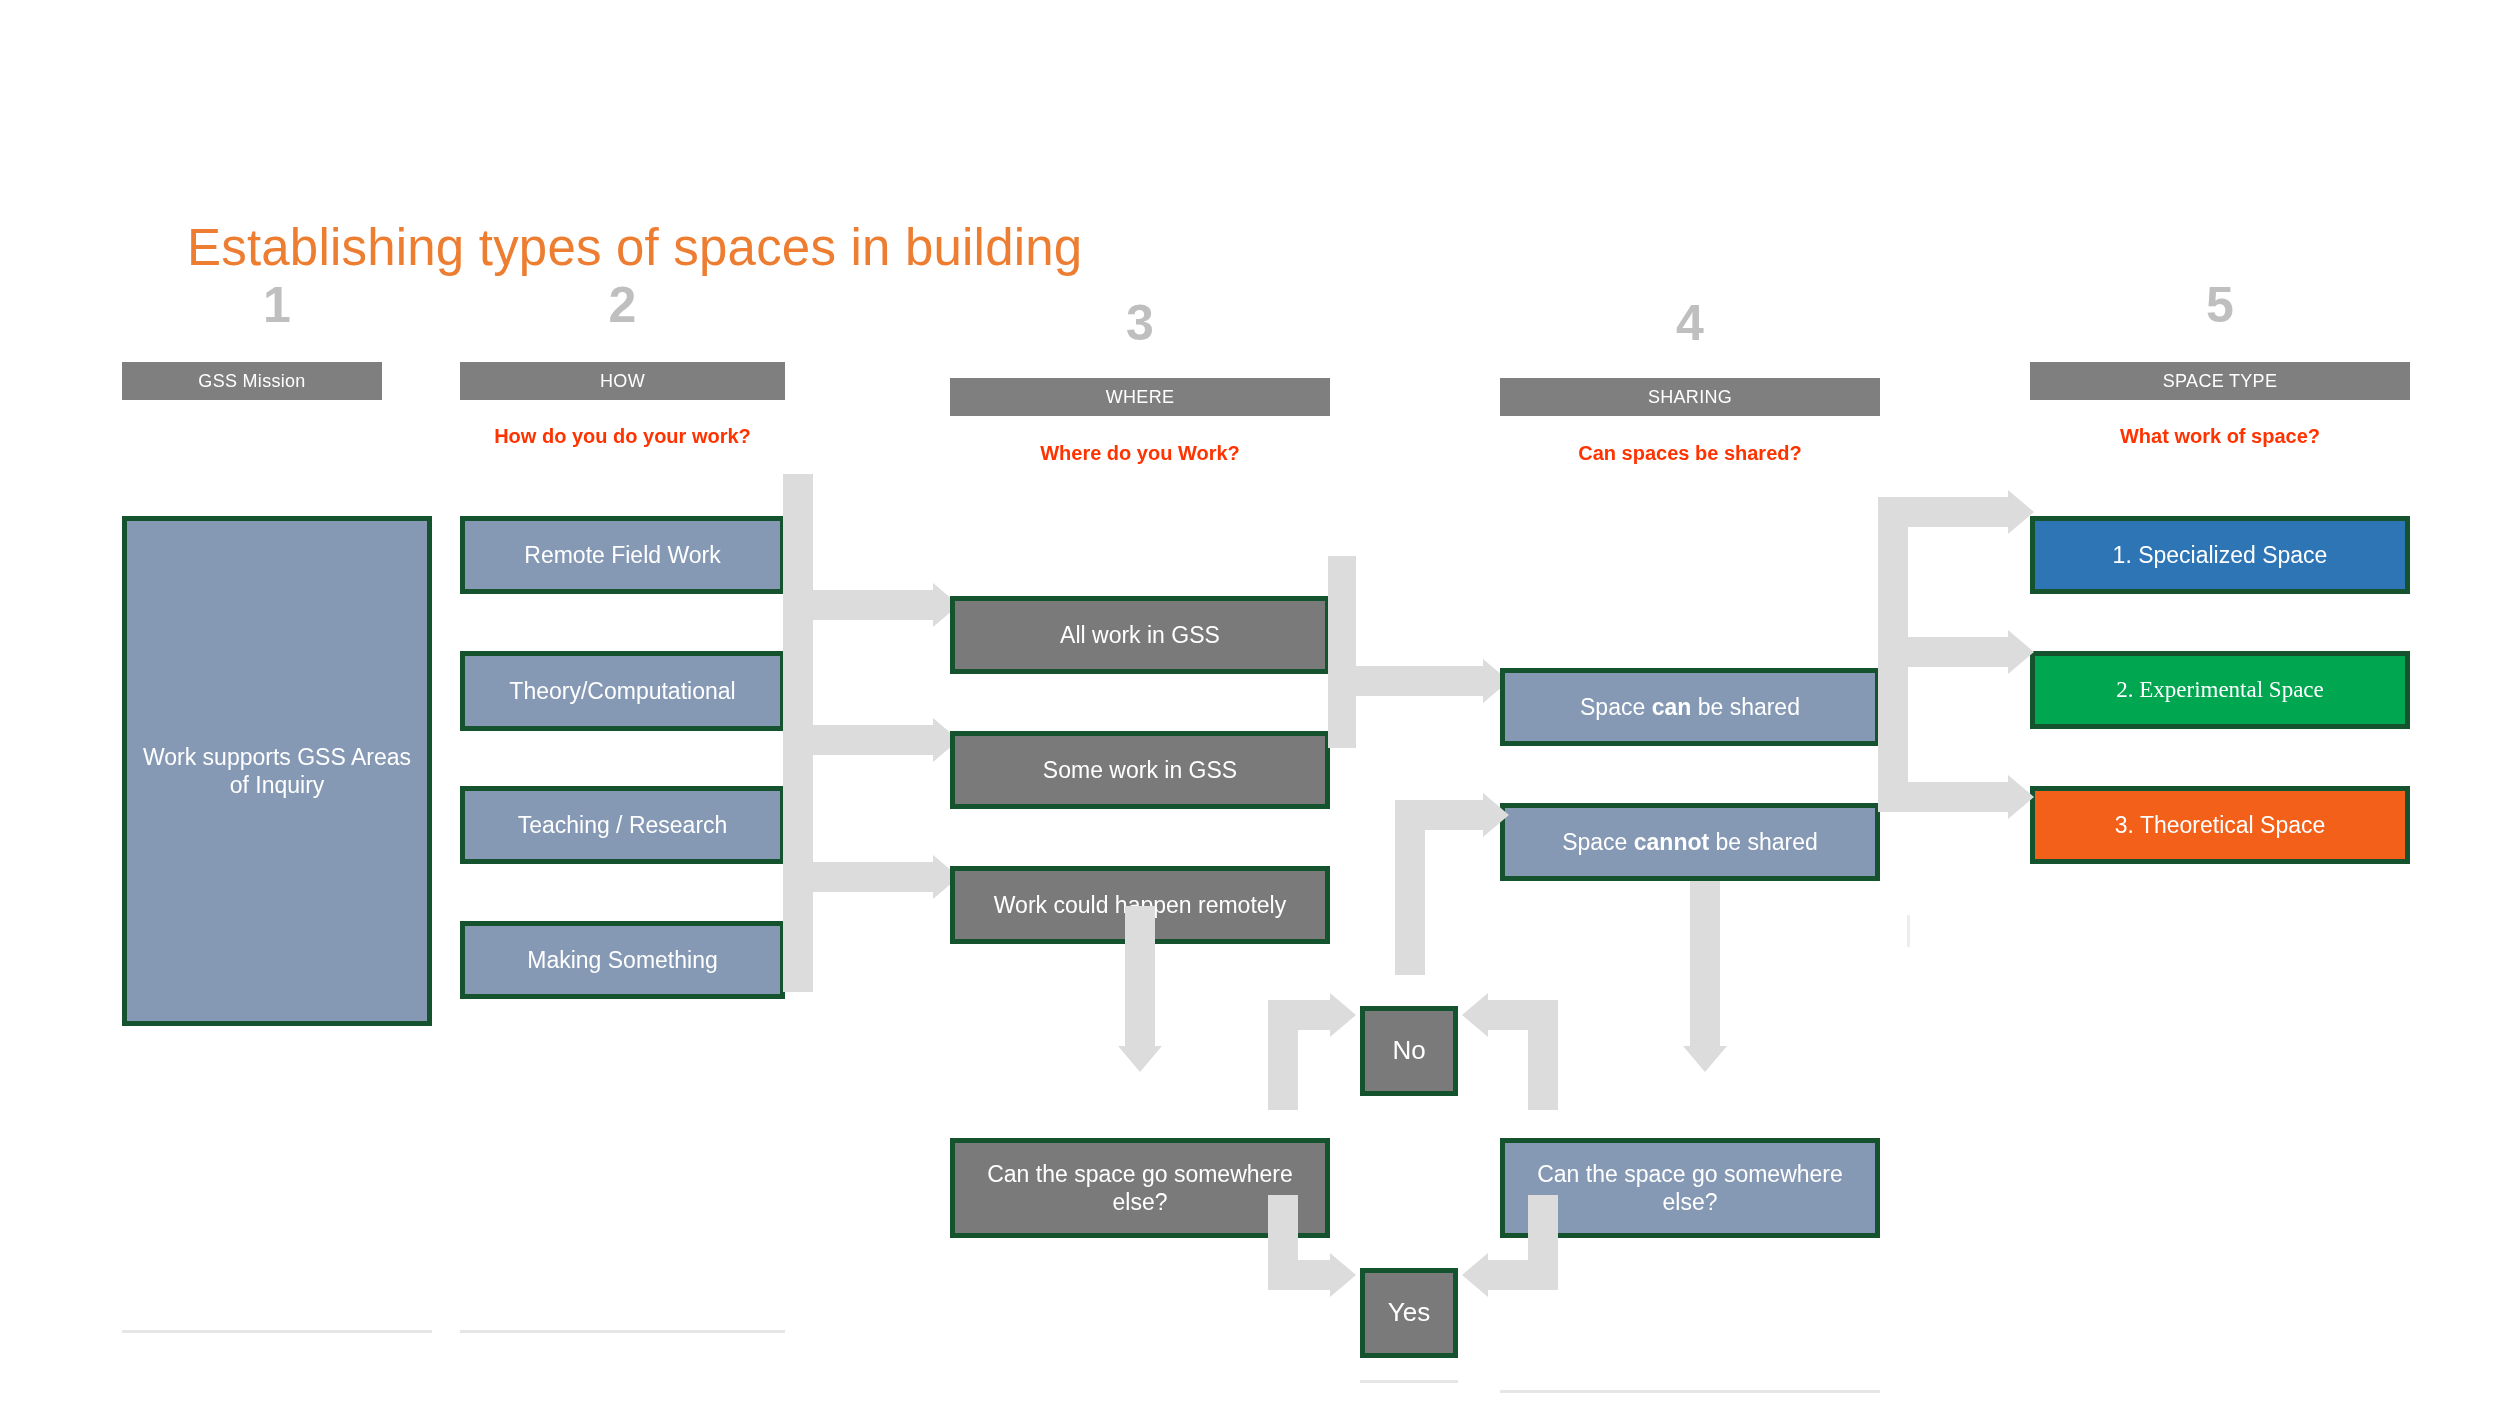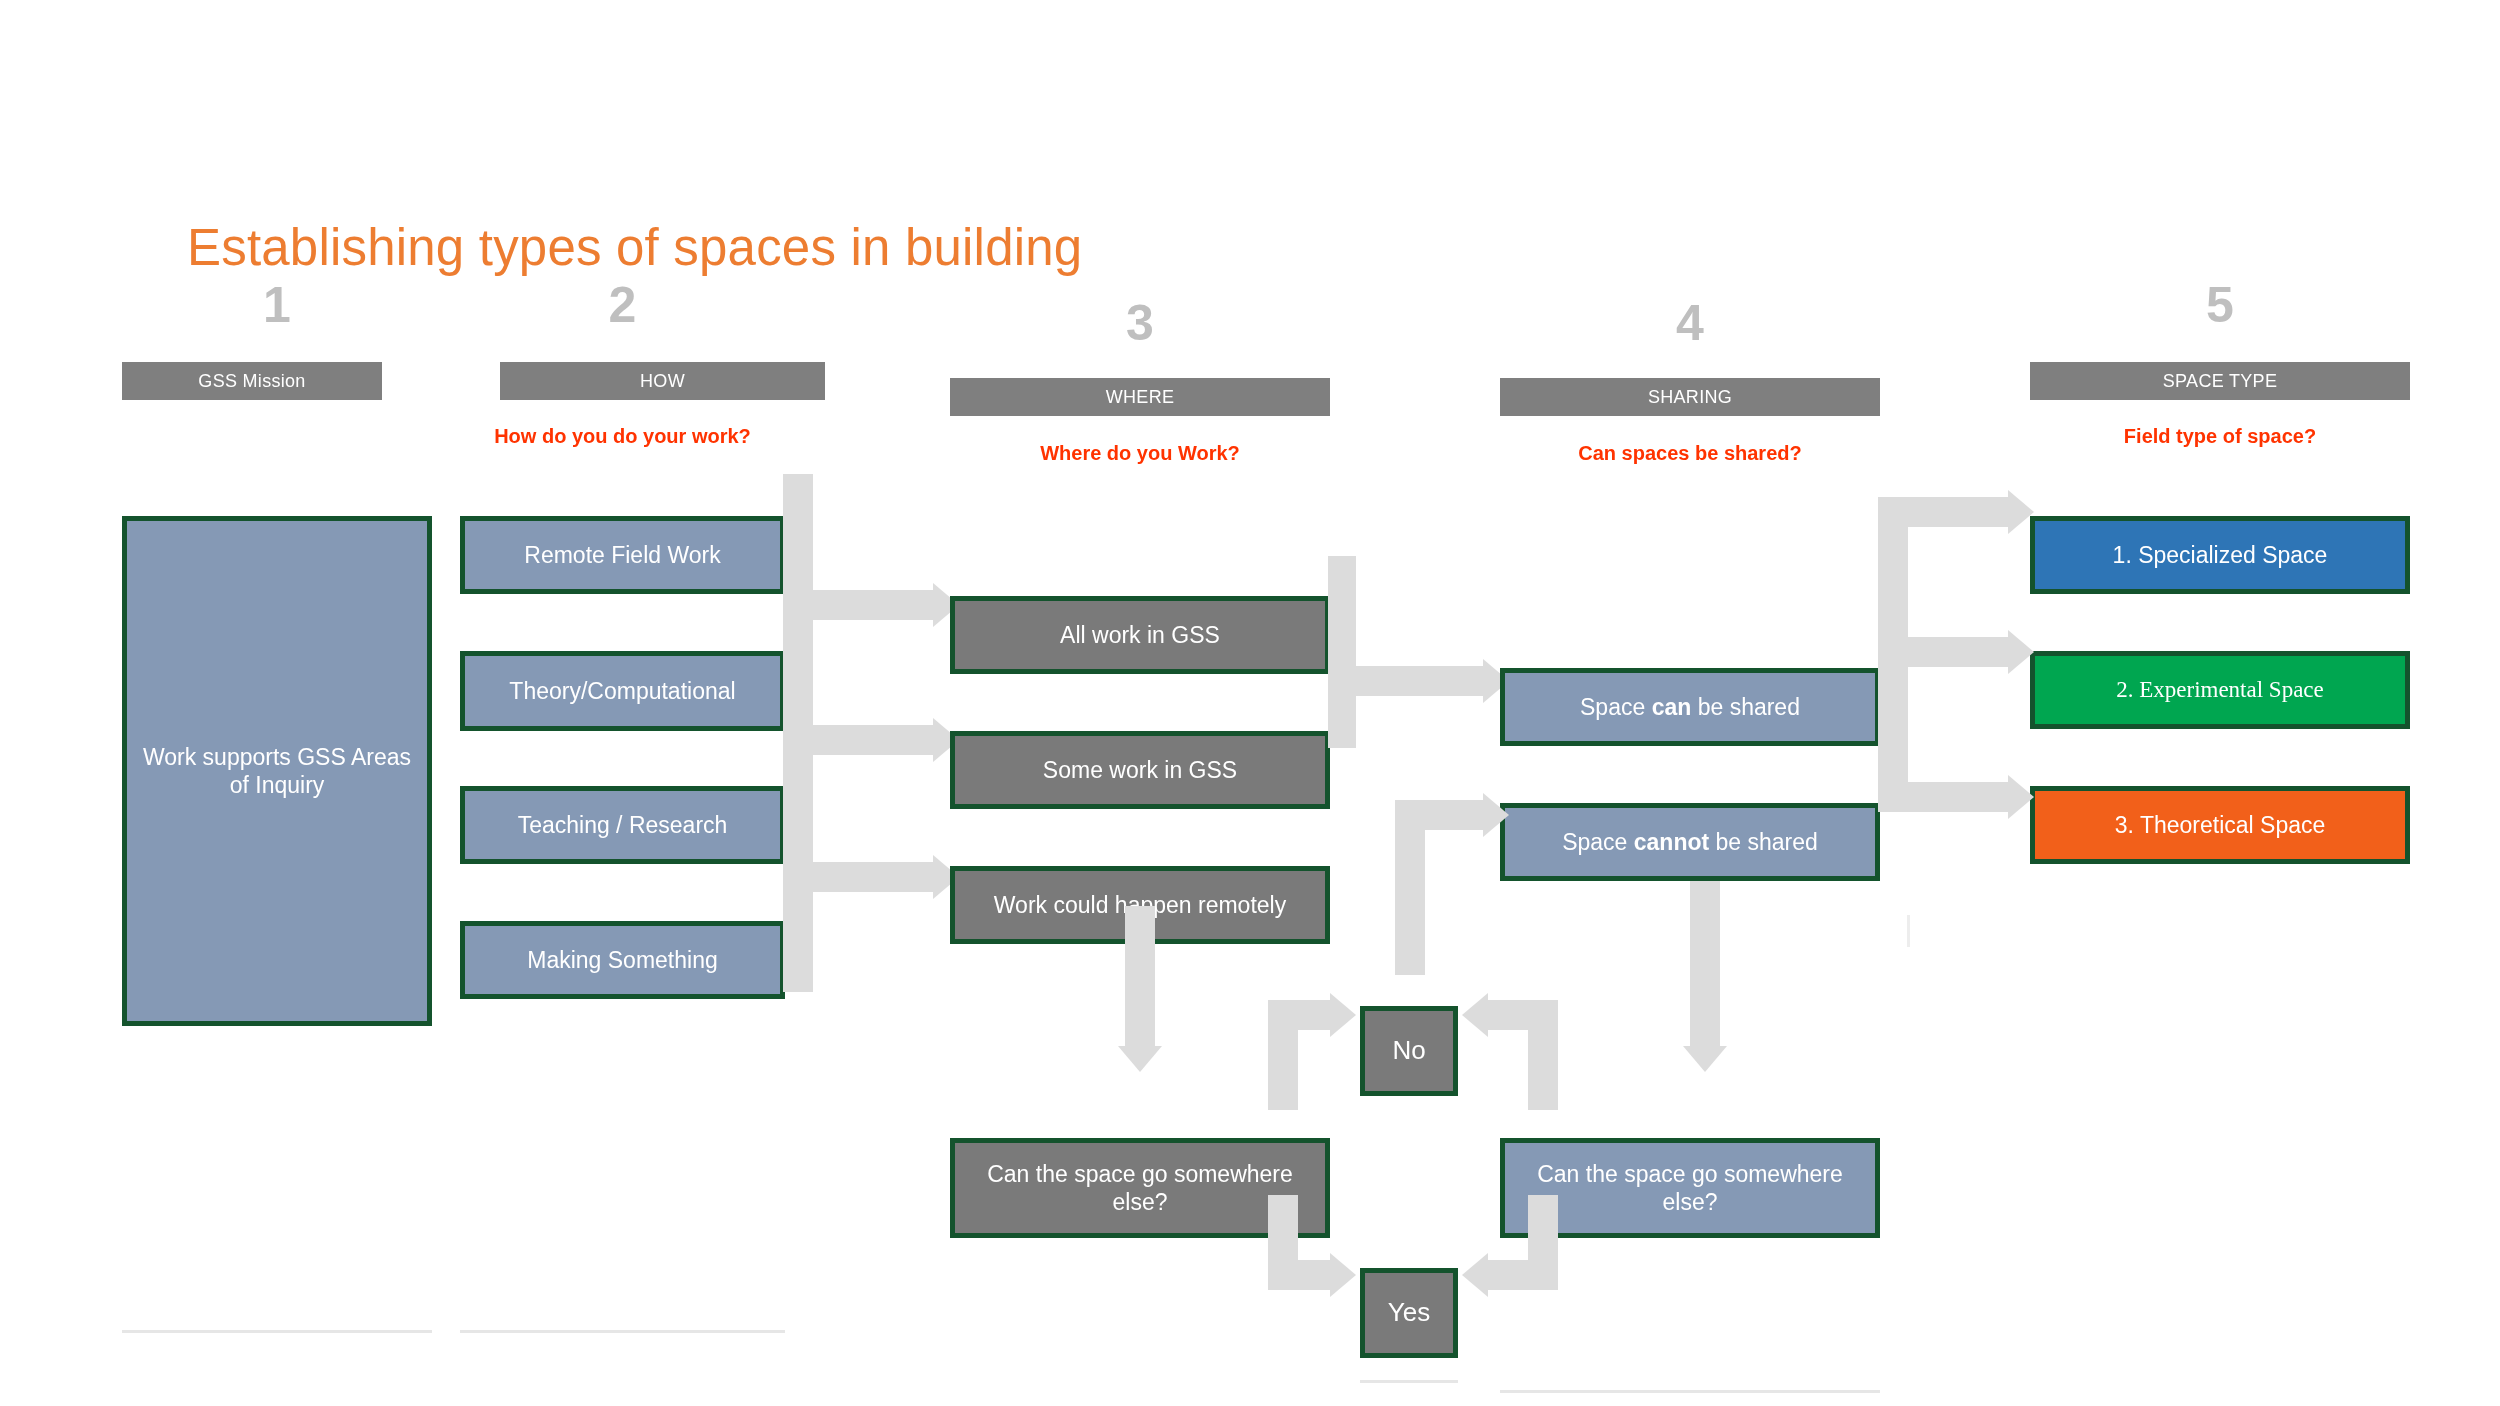--- a/index.html
+++ b/index.html
@@ -114,21 +114,21 @@
   <div class="abs title">Establishing types of spaces in building</div>
 
   <div class="abs step-num" style="left:122px; top:280px; width:310px;">1</div>
   <div class="abs col-header" style="left:122px; top:362px; width:260px;">GSS Mission</div>
 
   <div class="abs box blue-grey" style="left:122px; top:478px; width:310px; height:510px;">
     <span>Work supports GSS Areas of Inquiry</span>
   </div>
 
   <div class="abs step-num" style="left:460px; top:280px; width:325px;">2</div>
-  <div class="abs col-header" style="left:460px; top:362px; width:325px;margin-left:40px;">HOW</div>
+  <div class="abs col-header" style="left:460px; top:362px; width:325px;">HOW</div>
   <div class="abs red-q" style="left:460px; top:425px; width:325px;">How do you do your work?</div>
 
   <div class="abs box blue-grey" style="left:460px; top:478px; width:325px; height:78px;">
     <span>Remote Field Work</span>
   </div>
   <div class="abs box blue-grey" style="left:460px; top:613px; width:325px; height:80px;">
     <span>Theory/Computational</span>
   </div>
   <div class="abs box blue-grey" style="left:460px; top:748px; width:325px; height:78px;">
     <span>Teaching / Research</span>
@@ -182,21 +182,21 @@
   <div class="abs box blue-grey" style="left:1500px; top:765px; width:380px; height:78px;">
     <span><span>Space </span><b>cannot</b><span> be shared</span></span>
   </div>
 
   <div class="conn-line" style="left:1395px; top:800px; width:30px; height:175px;"></div>
   <div class="conn-line" style="left:1395px; top:800px; width:88px; height:30px;"></div>
   <div class="arrow-right-head" style="left:1483px; top:793px;"></div>
 
   <div class="abs step-num" style="left:2030px; top:280px; width:380px;">5</div>
   <div class="abs col-header" style="left:2030px; top:362px; width:380px;">SPACE TYPE</div>
-  <div class="abs red-q" style="left:2030px; top:425px; width:380px;">Field type of space?</div>
+  <div class="abs red-q" style="left:2030px; top:425px; width:380px;">What work of space?</div>
 
   <div class="abs box accent-blue" style="left:2030px; top:478px; width:380px; height:78px;">
     <span>1. Specialized Space</span>
   </div>
   <div class="abs box accent-green" style="left:2030px; top:613px; width:380px; height:78px;">
     <span>2. Experimental Space</span>
   </div>
   <div class="abs box accent-orange" style="left:2030px; top:748px; width:380px; height:78px;">
     <span>3. Theoretical Space</span>
   </div>

